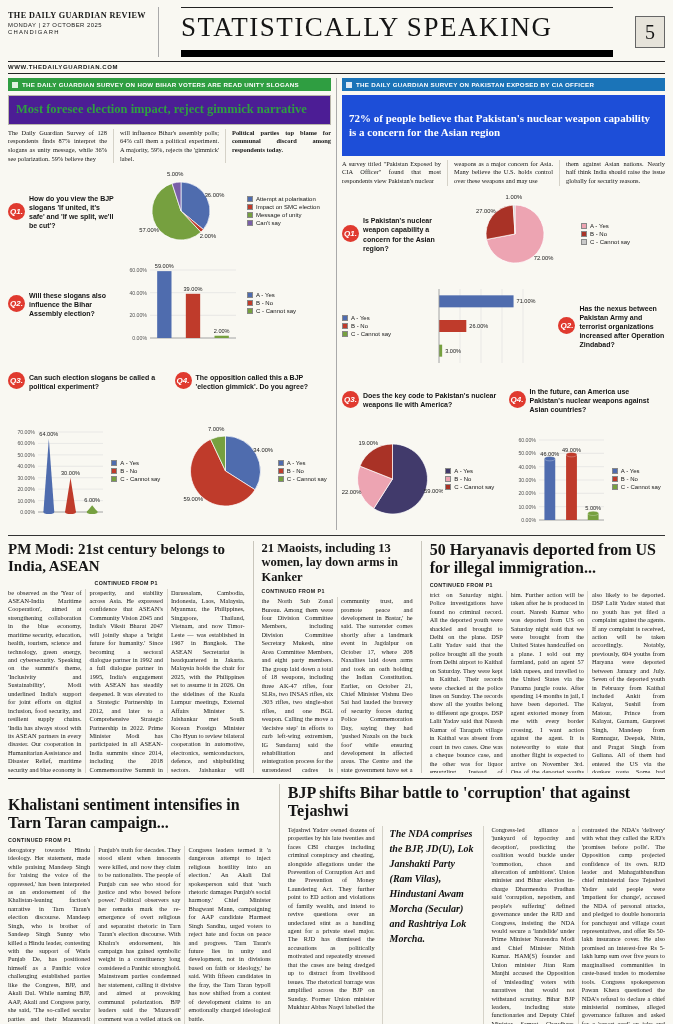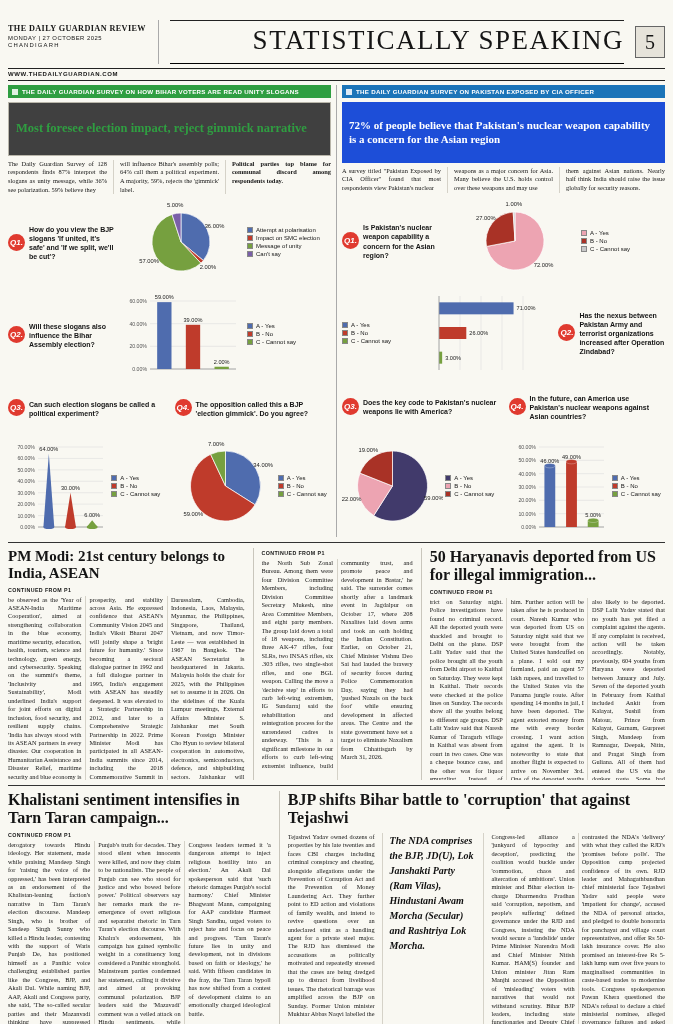--- a/index.html
+++ b/index.html
@@ -1,38 +1,38 @@
 <!DOCTYPE html>
 <html><head>
 <meta charset="utf-8">
 <style>
   html,body{margin:0;padding:0;}
   body{width:673px;height:1024px;background:#dedbd2;font-family:"Liberation Serif",serif;color:#151515;}
   .page{width:673px;height:1024px;box-sizing:border-box;background:#f9f8f2;padding:5px 8px;overflow:hidden;}
 
   
-  .masthead{display:flex;gap:11px;align-items:stretch;border-bottom:1px solid #222;padding:2px 0 4px;margin-top:13px;}
+  .masthead{display:flex;gap:22px;align-items:stretch;border-bottom:1px solid #222;padding:2px 0 4px;}
   .mh-left{width:150px;flex:0 0 auto;padding-top:4px;border-right:1px solid #aaa;}
   .mh-pub{font:700 8.2px "Liberation Serif",serif;letter-spacing:.4px;}
   .mh-date{font:5.9px "Liberation Sans",sans-serif;letter-spacing:.5px;margin-top:2px;}
   .mh-city{font:5.9px "Liberation Sans",sans-serif;letter-spacing:1.2px;margin-top:1px;}
-  .mh-title{flex:1;text-align:right;font-size:27px;letter-spacing:1.5px;border-top:1px solid #222;border-bottom:1px solid #000000;padding:4px 0 7px;white-space:nowrap;align-self:center;}
+  .mh-title{flex:1;text-align:left;font-size:27px;letter-spacing:1.5px;border-top:1px solid #222;border-bottom:7px solid #000000;padding:4px 0 7px;white-space:nowrap;align-self:center;}
   .mh-page{flex:0 0 30px;height:32px;box-sizing:border-box;border:1px solid #666;background:#e6e3da;text-align:center;font-size:20px;padding-top:4px;align-self:center;}
   .website-row{border-bottom:1px solid #222;padding:2px 0 3px;font:700 6px "Liberation Sans",sans-serif;letter-spacing:.6px;}
 
   
   .survey-band{display:flex;margin-top:4px;height:452px;overflow:hidden;}
   .survey{flex:1;min-width:0;display:flex;flex-direction:column;gap:4px;}
   .half-left{padding-right:5px;border-right:1px solid #aaa;}
   .half-right{padding-left:5px;}
   .banner{color:#fff;font:700 6.2px "Liberation Sans",sans-serif;letter-spacing:.3px;padding:3px 4px;display:flex;gap:4px;align-items:center;}
   .banner-green{background:#2f9e41;}
   .banner-blue{background:#1b74b8;}
   .banner-mark{width:6px;height:6px;background:#fff;opacity:.85;flex:0 0 auto;}
-  .headline-left{border:1px solid #b9b6aa;background:#404040;color:#2f9e41;font:700 12.5px "Liberation Serif",serif;padding:18px 7px;line-height:1.25;}
+  .headline-left{border:1px solid #b9b6aa;background:#4c1d95;color:#2f9e41;font:700 12.5px "Liberation Serif",serif;padding:6px 7px;line-height:1.25;}
   .headline-right{background:#1d4ed8;color:#fff;font:700 11px "Liberation Serif",serif;padding:16px 7px;line-height:1.3;}
   .intro{display:flex;gap:6px;font-size:6.4px;line-height:1.35;text-align:justify;}
   .intro p{margin:0;flex:1;min-width:0;}
   .intro p + p{border-left:1px solid #d5d2c8;padding-left:6px;}
   .intro .emph{font-weight:700;}
 
   .qrow{display:flex;gap:5px;align-items:center;min-height:88px;}
   .qrow.rev{flex-direction:row-reverse;}
   .qhead{flex:0 0 33%;display:flex;gap:4px;align-items:center;min-width:0;}
   .qbadge{flex:0 0 auto;width:17px;height:17px;border-radius:50%;background:#e03a2f;color:#fff;font:italic 700 8px "Liberation Sans",sans-serif;display:flex;align-items:center;justify-content:center;}
@@ -47,24 +47,24 @@
   .qhalf .qbody{display:flex;align-items:center;gap:3px;flex:1;min-height:0;}
   .qhalf .chart{flex:1;height:98px;min-width:0;}
   .qhalf .legend{flex:0 0 34%;min-width:0;}
 
   
   .mid-band{display:flex;border-top:1px solid #333;margin-top:5px;padding-top:5px;height:232px;overflow:hidden;gap:8px;}
   .bot-band{display:flex;border-top:1px solid #333;margin-top:5px;padding-top:5px;height:250px;overflow:hidden;gap:8px;}
   .art{min-width:0;overflow:hidden;display:flex;flex-direction:column;}
   .art + .art{border-left:1px solid #c9c6bc;padding-left:8px;}
   .art h2{margin:0 0 2px;font-weight:700;line-height:1.15;}
-  .art-pm{flex:0 0 36%;}  .art-pm h2{font-size:15px;}
+  .art-pm{flex:0 0 36%;align-items:center;}  .art-pm h2{font-size:15px;}
   .art-maoist{flex:0 0 23%;}  .art-maoist h2{font-size:12.5px;}
   .art-hary{flex:1;}  .art-hary h2{font-size:16px;}
-  .art-khal{flex:0 0 40%;}  .art-khal h2{font-size:16px;}
+  .art-khal{flex:0 0 40%;}  .art-khal h2{font-size:16px;margin-top:12px;}
   .art-bjp{flex:1;}  .art-bjp h2{font-size:16px;}
   .kicker{font:700 5.3px "Liberation Sans",sans-serif;letter-spacing:.4px;margin:2px 0 3px;}
   .cols{flex:1;overflow:hidden;font-size:6.3px;line-height:1.34;text-align:justify;column-gap:8px;column-rule:1px solid #d5d2c8;}
   .cols-3{column-count:3;}
   .cols-2{column-count:2;}
   .bjp-body{display:flex;gap:7px;flex:1;overflow:hidden;margin-top:3px;}
   .bcol{flex:1;font-size:6.3px;line-height:1.34;text-align:justify;min-width:0;overflow:hidden;}
   .bquote{flex:1;font:italic 700 10px "Liberation Serif",serif;line-height:1.5;color:#101010;min-width:0;border-left:1px solid #d5d2c8;padding-left:7px;overflow:hidden;}
   .brest{flex:2;column-count:2;column-gap:7px;column-rule:1px solid #d5d2c8;font-size:6.3px;line-height:1.34;text-align:justify;min-width:0;border-left:1px solid #d5d2c8;padding-left:7px;overflow:hidden;}
 </style>
@@ -416,20 +416,21 @@
     </div>
   </section>
 
   <section class="mid-band">
     <article class="art art-pm">
       <h2>PM Modi: 21st century belongs to India, ASEAN</h2>
       <div class="kicker">CONTINUED FROM P1</div>
       <div class="cols cols-3">be observed as the 'Year of ASEAN-India Maritime Cooperation', aimed at strengthening collaboration in the blue economy, maritime security, education, health, tourism, science and technology, green energy, and cybersecurity. Speaking on the summit's theme, 'Inclusivity and Sustainability', Modi underlined India's support for joint efforts on digital inclusion, food security, and resilient supply chains. 'India has always stood with its ASEAN partners in every disaster. Our cooperation in Humanitarian Assistance and Disaster Relief, maritime security and blue economy is expanding rapidly,' he said. Modi also stressed that both India and ASEAN are 'fellow travellers in the Global South', working together to ensure peace, prosperity, and stability across Asia. He expressed confidence that ASEAN's Community Vision 2045 and India's Viksit Bharat 2047 will jointly shape a 'bright future for humanity.' Since becoming a sectoral dialogue partner in 1992 and a full dialogue partner in 1995, India's engagement with ASEAN has steadily deepened. It was elevated to a Strategic Partnership in 2012, and later to a Comprehensive Strategic Partnership in 2022. Prime Minister Modi has participated in all ASEAN-India summits since 2014, including the 2018 Commemorative Summit in New Delhi, where leaders of all 10 ASEAN countries attended India's Republic Day Parade as guests of honour. The ASEAN bloc — comprising Brunei Darussalam, Cambodia, Indonesia, Laos, Malaysia, Myanmar, the Philippines, Singapore, Thailand, Vietnam, and now Timor-Leste — was established in 1967 in Bangkok. The ASEAN Secretariat is headquartered in Jakarta. Malaysia holds the chair for 2025, with the Philippines set to assume it in 2026. On the sidelines of the Kuala Lumpur meetings, External Affairs Minister S. Jaishankar met South Korean Foreign Minister Cho Hyun to review bilateral cooperation in automotive, electronics, semiconductors, defence, and shipbuilding sectors. Jaishankar will represent India at the 20th East Asia Summit, which will focus on peace, stability, and prosperity in the Indo-Pacific region.</div>
     </article>
     <article class="art art-maoist">
+      <h2>21 Maoists, including 13 women, lay down arms in Kanker</h2>
       <div class="kicker">CONTINUED FROM P1</div>
       <div class="cols cols-2">the North Sub Zonal Bureau. Among them were four Division Committee Members, including Division Committee Secretary Mukesh, nine Area Committee Members, and eight party members. The group laid down a total of 18 weapons, including three AK-47 rifles, four SLRs, two INSAS rifles, six .303 rifles, two single-shot rifles, and one BGL weapon. Calling the move a 'decisive step' in efforts to curb left-wing extremism, IG Sundarraj said the rehabilitation and reintegration process for the surrendered cadres is underway. 'This is a significant milestone in our efforts to curb left-wing extremist influence, build community trust, and promote peace and development in Bastar,' he said. The surrender comes shortly after a landmark event in Jagdalpur on October 17, where 208 Naxalites laid down arms and took an oath holding the Indian Constitution. Earlier, on October 21, Chief Minister Vishnu Deo Sai had lauded the bravery of security forces during Police Commemoration Day, saying they had 'pushed Naxals on the back foot' while ensuring development in affected areas. The Centre and the state government have set a target to eliminate Naxalism from Chhattisgarh by March 31, 2026.</div>
     </article>
     <article class="art art-hary">
       <h2>50 Haryanavis deported from US for illegal immigration...</h2>
       <div class="kicker">CONTINUED FROM P1</div>
       <div class="cols cols-3">trict on Saturday night. Police investigations have found no criminal record. All the deported youth were shackled and brought to Delhi on the plane. DSP Lalit Yadav said that the police brought all the youth from Delhi airport to Kaithal on Saturday. They were kept in Kaithal. Their records were checked at the police lines on Sunday. The records show all the youths belong to different age groups. DSP Lalit Yadav said that Naresh Kumar of Taragarh village in Kaithal was absent from court in two cases. One was a cheque bounce case, and the other was for liquor smuggling. Instead of appearing in court in both cases, he went abroad. Although he had not yet been arrested, a fugitive, the police were searching for him. Further action will be taken after he is produced in court. Naresh Kumar who was deported from US on Saturday night said that we were brought from the United States handcuffed on a plane. I sold out my farmland, paid an agent 57 lakh rupees, and travelled to the United States via the Panama jungle route. After spending 14 months in jail, I have been deported. The agent extorted money from me with every border crossing. I want action against the agent. It is noteworthy to state that another flight is expected to arrive on November 3rd. One of the deported youths said that another flight is expected to arrive in India on November 3rd. Several other youths from Kaithal and surrounding areas are also likely to be deported. DSP Lalit Yadav stated that no youth has yet filed a complaint against the agents. If any complaint is received, action will be taken accordingly. Notably, previously, 604 youths from Haryana were deported between January and July. Seven of the deported youth in February from Kaithal included Ankit from Kalayat, Sushil from Matour, Prince from Kalayat, Gurnam, Gurpreet Singh, Mandeep from Ramnagar, Deepak, Nitin, and Pragat Singh from Guliana. All of them had entered the US via the donkey route. Some had been living in the US for several years, while others had entered only a few months ago.</div>
     </article>
   </section>
 

